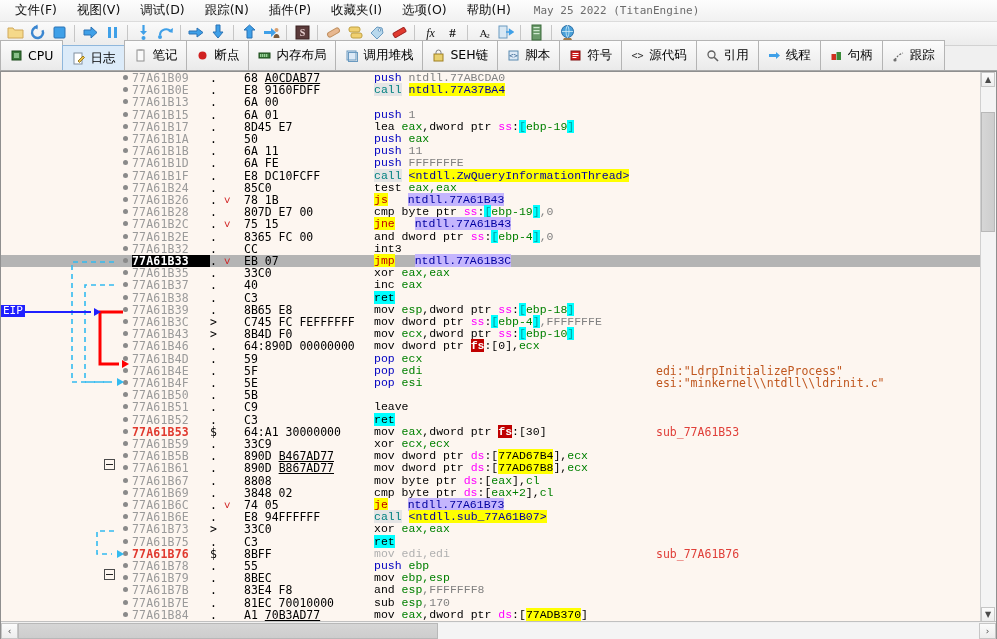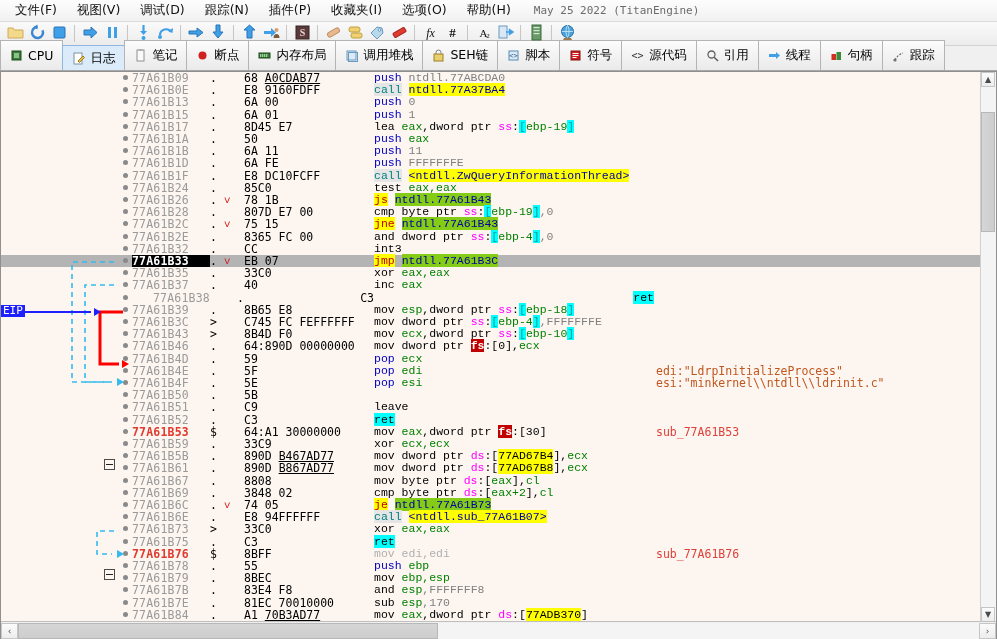--- a/index.html
+++ b/index.html
@@ -91,21 +91,21 @@
   .m2{color:#000;}            
   .mjmp{color:#c00000;background:#ffff00;font-weight:normal;}
   .mcall{color:#008080;background:#e5e5e5;}
   .mret{color:#000;background:#00ffff;}
   .reg{color:#008000;}
   .num{color:#808080;}
   .seg{color:#ff00ff;}
   .brk{color:#00a0a0;background:#00ffff;}
   .fsreg{color:#ffffff;background:#c00000;font-weight:bold;}
   .addrlit{color:#000;background:#ffff00;}
-  .hl{background:#84cc16;color:#0000a0;}
+  .hl{background:#c4b5fd;color:#0000a0;margin-left:13px;}
   .sym{background:#ffff00;color:#0000a0;}
   .dim{color:#b0b0b0;}
   .ulink{text-decoration:underline;}
   
   #hscroll{
     position:absolute;left:0;right:0;bottom:0;height:17px;
     background:#f0f0f0;border-top:1px solid #c0c0c0;display:flex;align-items:center;
   }
   .sb-arrow{
     width:17px;height:16px;background:linear-gradient(#fbfbfb,#ededed);
@@ -422,21 +422,20 @@
         <div class="col-addr">77A61B0E</div>
         <div class="col-mark">.</div>
         <div class="col-bytes">E8 9160FDFF</div>
         <div class="col-ins"><span class="mcall">call</span><span> </span><span class="sym">ntdll.77A37BA4</span></div>
       </div>
       <div class="row" style="top: 24.4px; position: absolute; left: 0px; right: 0px;">
         <div class="col-bp"><span class="dot"></span></div>
         <div class="col-addr">77A61B13</div>
         <div class="col-mark">.</div>
         <div class="col-bytes">6A 00</div>
-        <div class="col-ins"><span class="m">push</span><span class="num"> 0</span></div>
       </div>
       <div class="row" style="top: 36.6px; position: absolute; left: 0px; right: 0px;">
         <div class="col-bp"><span class="dot"></span></div>
         <div class="col-addr">77A61B15</div>
         <div class="col-mark">.</div>
         <div class="col-bytes">6A 01</div>
         <div class="col-ins"><span class="m">push</span><span class="num"> 1</span></div>
       </div>
       <div class="row" style="top: 48.8px; position: absolute; left: 0px; right: 0px;">
         <div class="col-bp"><span class="dot"></span></div>
@@ -529,21 +528,21 @@
         <div class="col-bytes">33C0</div>
         <div class="col-ins"><span class="m2">xor </span><span class="reg">eax,eax</span></div>
       </div>
       <div class="row" style="top: 207.4px; position: absolute; left: 0px; right: 0px;">
         <div class="col-bp"><span class="dot"></span></div>
         <div class="col-addr">77A61B37</div>
         <div class="col-mark">.</div>
         <div class="col-bytes">40</div>
         <div class="col-ins"><span class="m2">inc </span><span class="reg">eax</span></div>
       </div>
-      <div class="row" style="top: 219.6px; position: absolute; left: 0px; right: 0px; text-align: right;">
+      <div class="row" style="top: 219.6px; position: absolute; left: 0px; right: 0px;">
         <div class="col-bp"><span class="dot"></span></div>
         <div class="col-addr">77A61B38</div>
         <div class="col-mark">.</div>
         <div class="col-bytes">C3</div>
         <div class="col-ins"><span class="mret">ret</span></div>
       </div>
       <div class="row" style="top: 231.8px; position: absolute; left: 0px; right: 0px;">
         <div class="col-bp"><span class="dot"></span></div>
         <div class="col-addr">77A61B39</div>
         <div class="col-mark">.</div>

